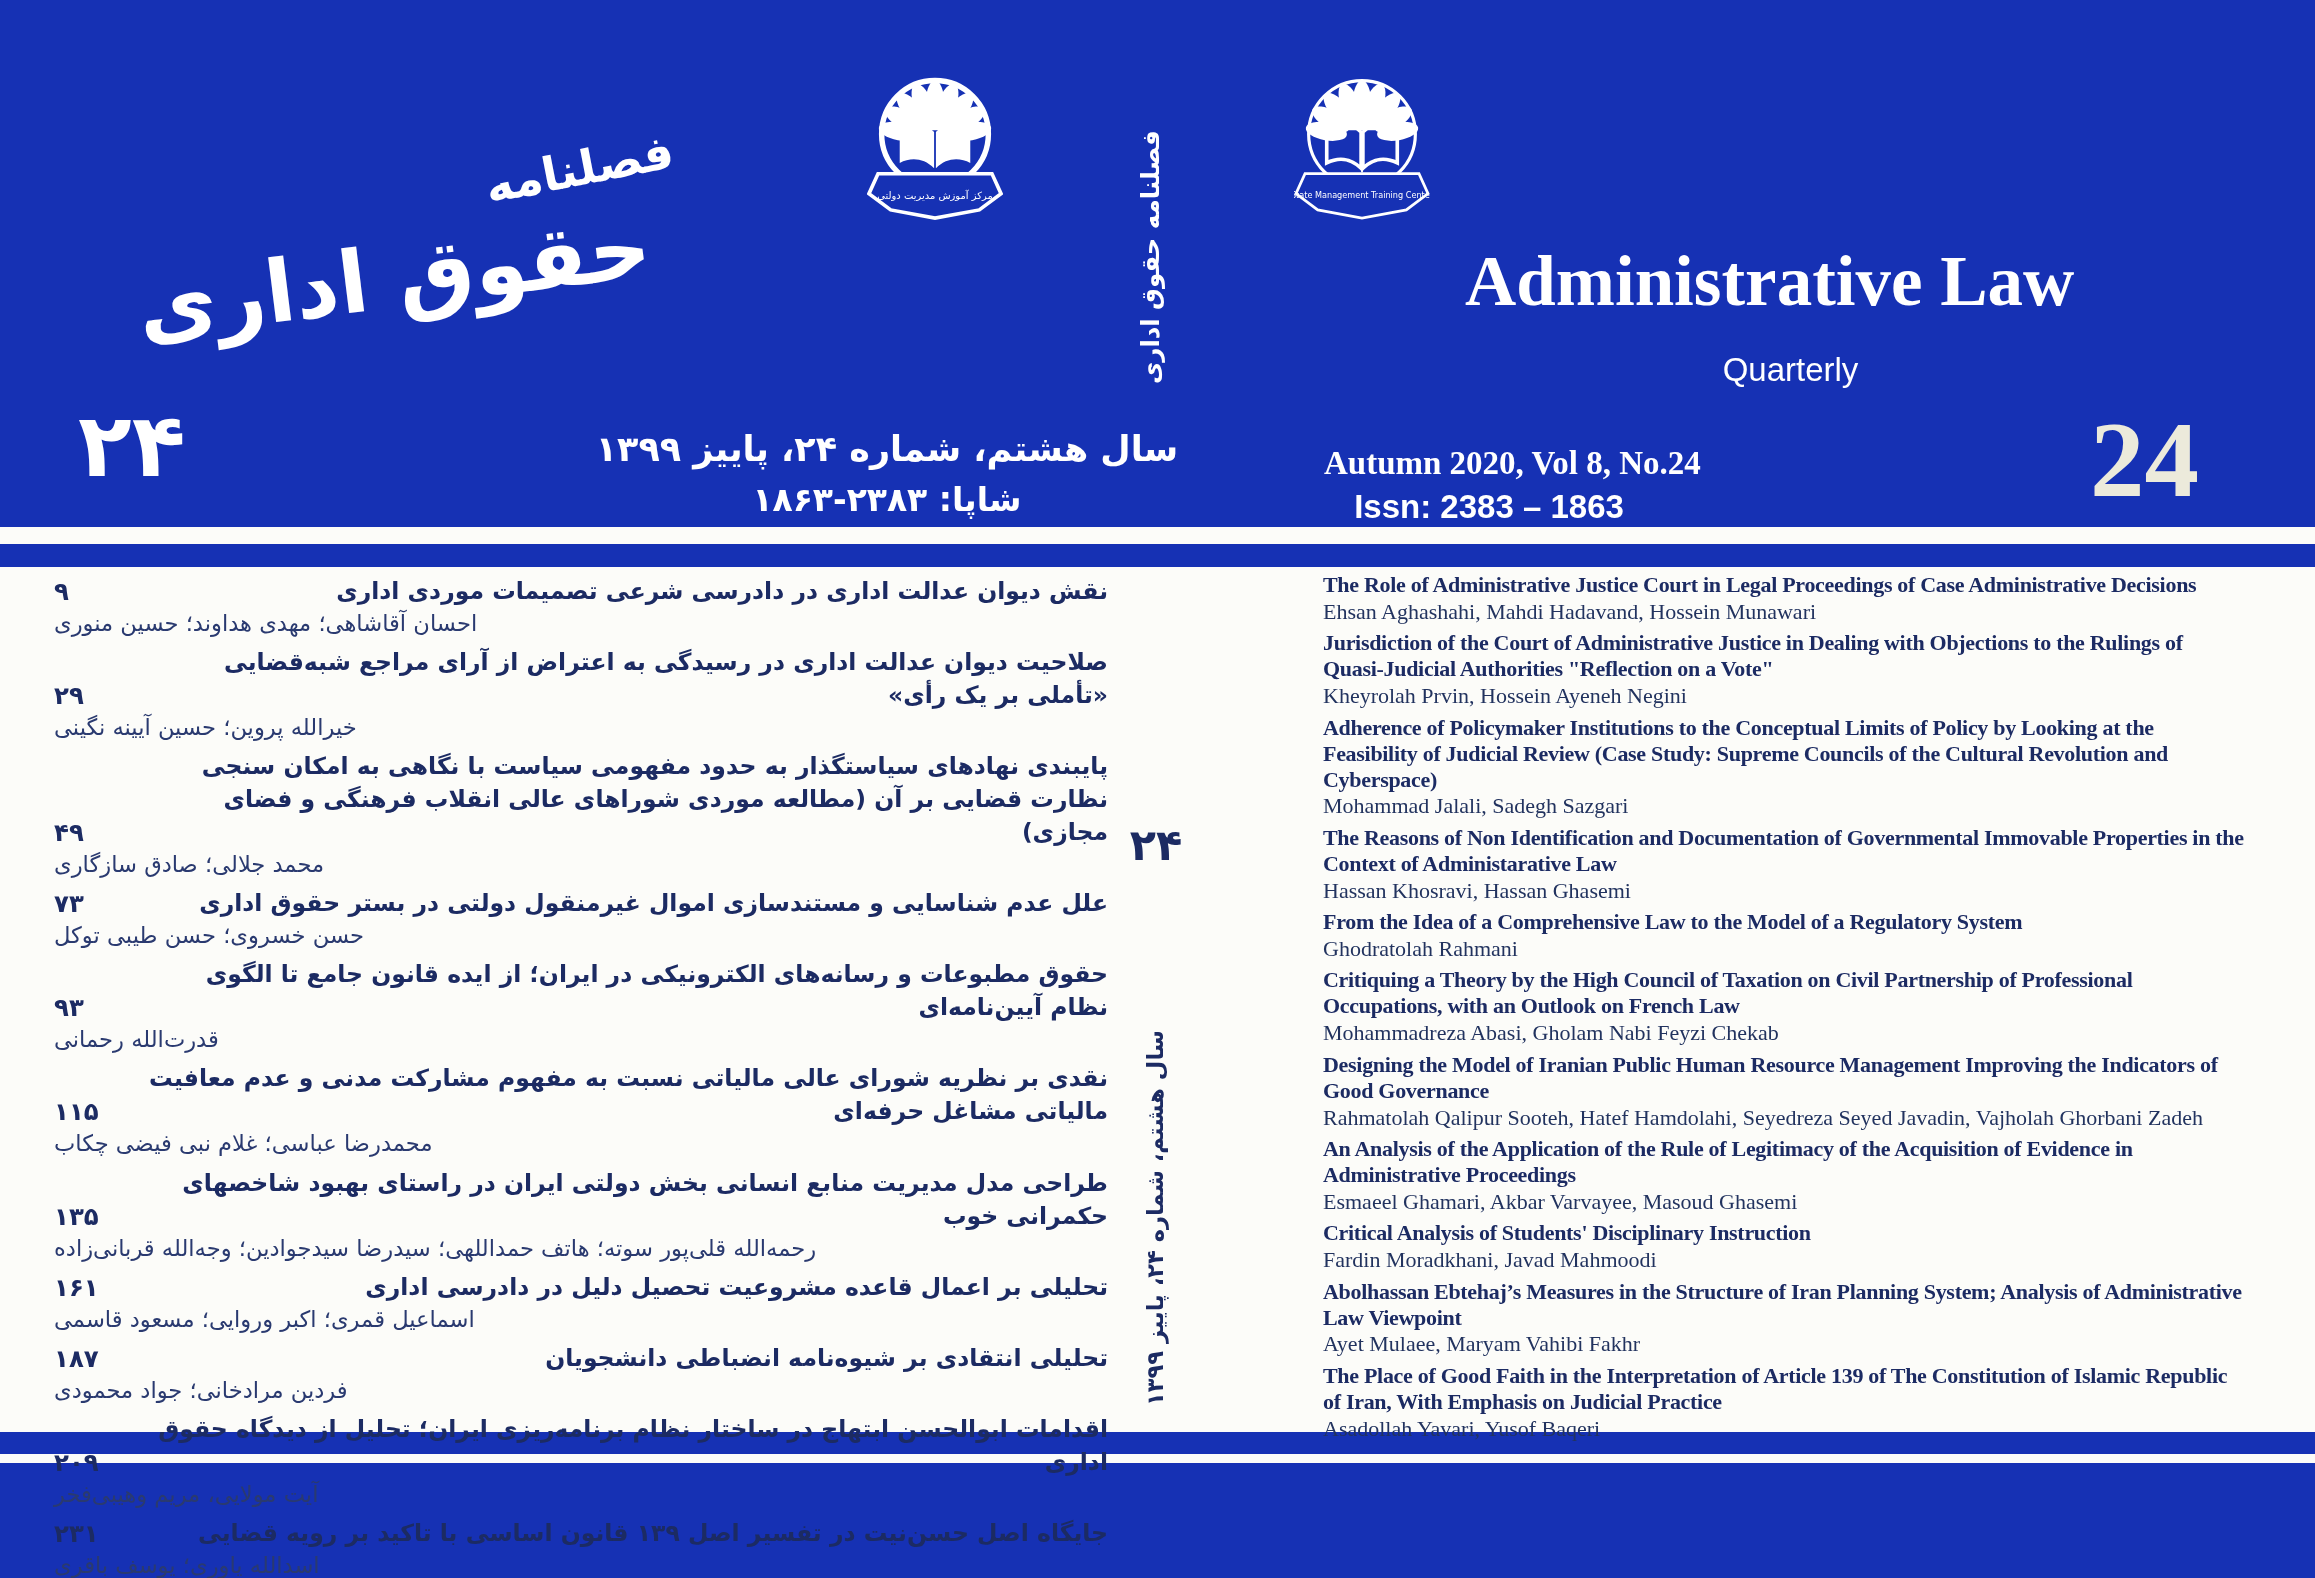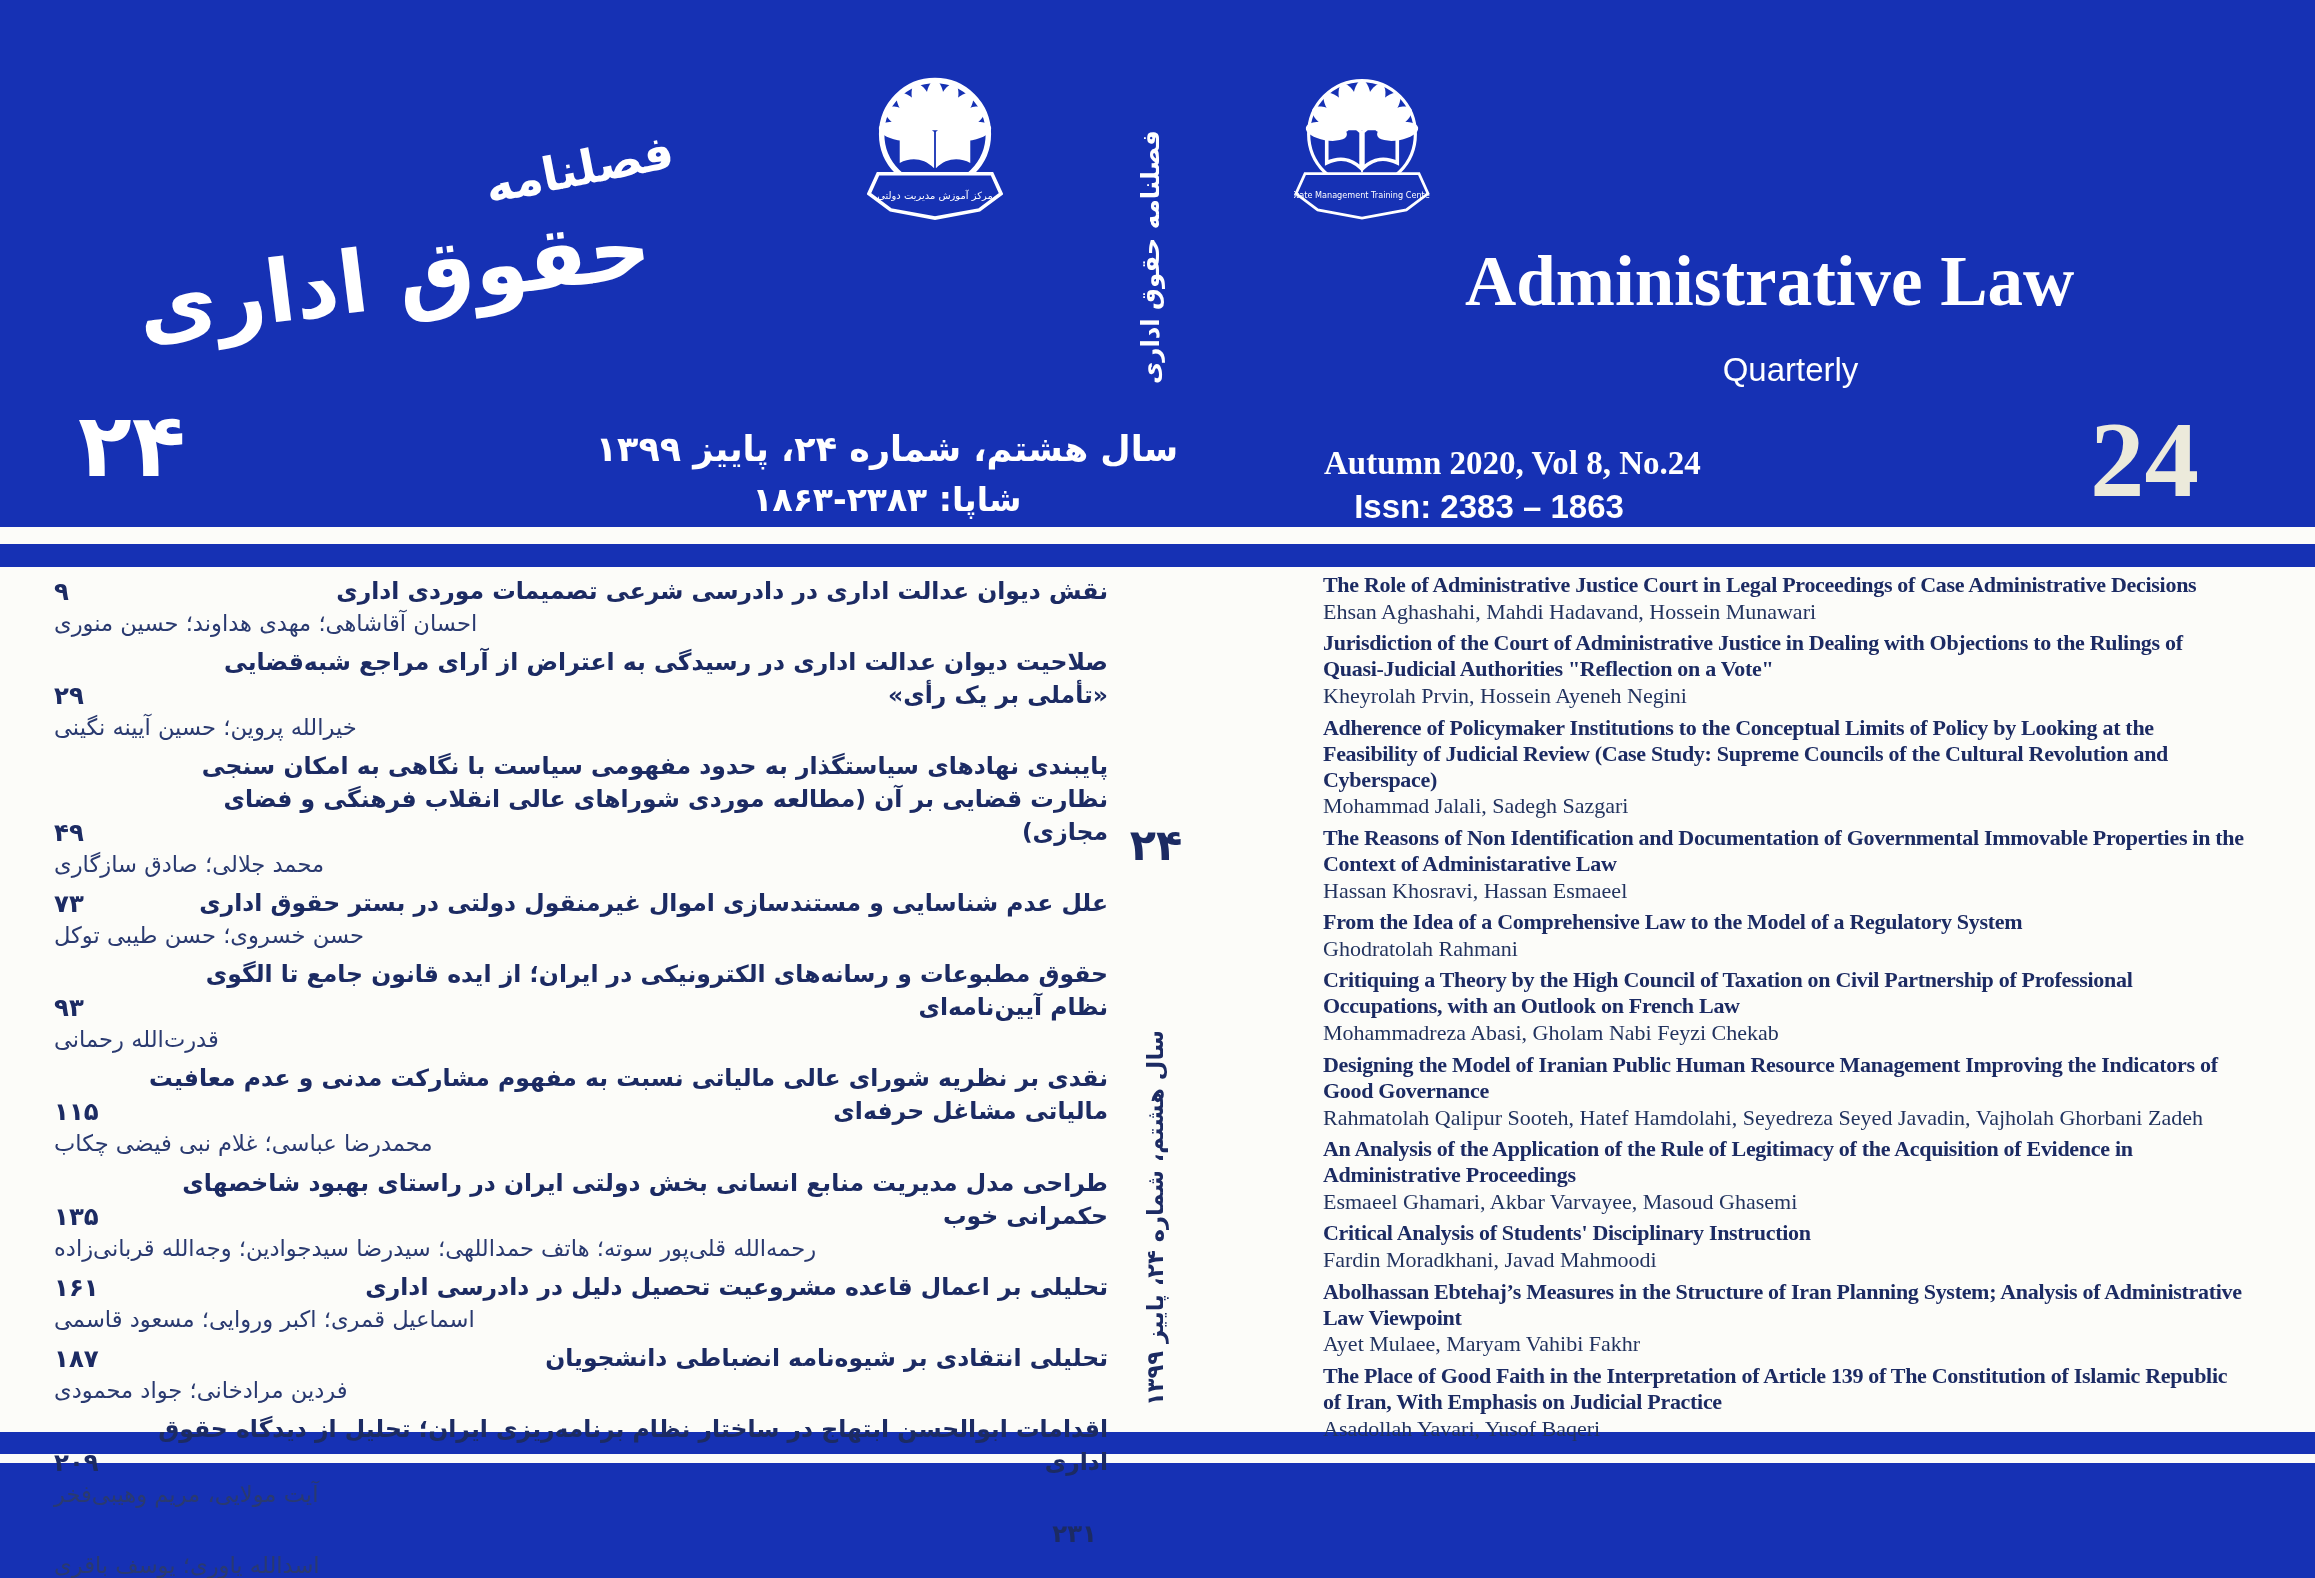--- a/index.html
+++ b/index.html
@@ -204,41 +204,42 @@
       </div>
       <div class="fa-entry">
         <div class="fa-trow">
           <div class="fa-title">اقدامات ابوالحسن ابتهاج در ساختار نظام برنامه‌ریزی ایران؛ تحلیل از دیدگاه حقوق اداری</div>
           <div class="fa-page">۲۰۹</div>
         </div>
         <div class="fa-authors">آیت مولایی، مریم وهیبی‌فخر</div>
       </div>
       <div class="fa-entry">
         <div class="fa-trow">
+          <div class="fa-title">جایگاه اصل حسن‌نیت در تفسیر اصل ۱۳۹ قانون اساسی با تاکید بر رویه قضایی</div>
           <div class="fa-page">۲۳۱</div>
         </div>
         <div class="fa-authors">اسدالله یاوری؛ یوسف باقری</div>
       </div>
     </div>
   <div class="abs en-col" id="en-col">
       <div class="en-entry">
         <div class="en-title-t">The Role of Administrative Justice Court in Legal Proceedings of Case Administrative Decisions</div>
         <div class="en-authors">Ehsan Aghashahi, Mahdi Hadavand, Hossein Munawari</div>
       </div>
       <div class="en-entry">
         <div class="en-title-t">Jurisdiction of the Court of Administrative Justice in Dealing with Objections to the Rulings of Quasi-Judicial Authorities "Reflection on a Vote"</div>
         <div class="en-authors">Kheyrolah Prvin, Hossein Ayeneh Negini</div>
       </div>
       <div class="en-entry">
         <div class="en-title-t">Adherence of Policymaker Institutions to the Conceptual Limits of Policy by Looking at the Feasibility of Judicial Review (Case Study: Supreme Councils of the Cultural Revolution and Cyberspace)</div>
         <div class="en-authors">Mohammad Jalali, Sadegh Sazgari</div>
       </div>
       <div class="en-entry">
         <div class="en-title-t">The Reasons of Non Identification and Documentation of Governmental Immovable Properties in the Context of Administarative Law</div>
-        <div class="en-authors">Hassan Khosravi, Hassan Esmaeel</div>
+        <div class="en-authors">Hassan Khosravi, Hassan Ghasemi</div>
       </div>
       <div class="en-entry">
         <div class="en-title-t">From the Idea of a Comprehensive Law to the Model of a Regulatory System</div>
         <div class="en-authors">Ghodratolah Rahmani</div>
       </div>
       <div class="en-entry">
         <div class="en-title-t">Critiquing a Theory by the High Council of Taxation on Civil Partnership of Professional Occupations, with an Outlook on French Law</div>
         <div class="en-authors">Mohammadreza Abasi, Gholam Nabi Feyzi Chekab</div>
       </div>
       <div class="en-entry">

